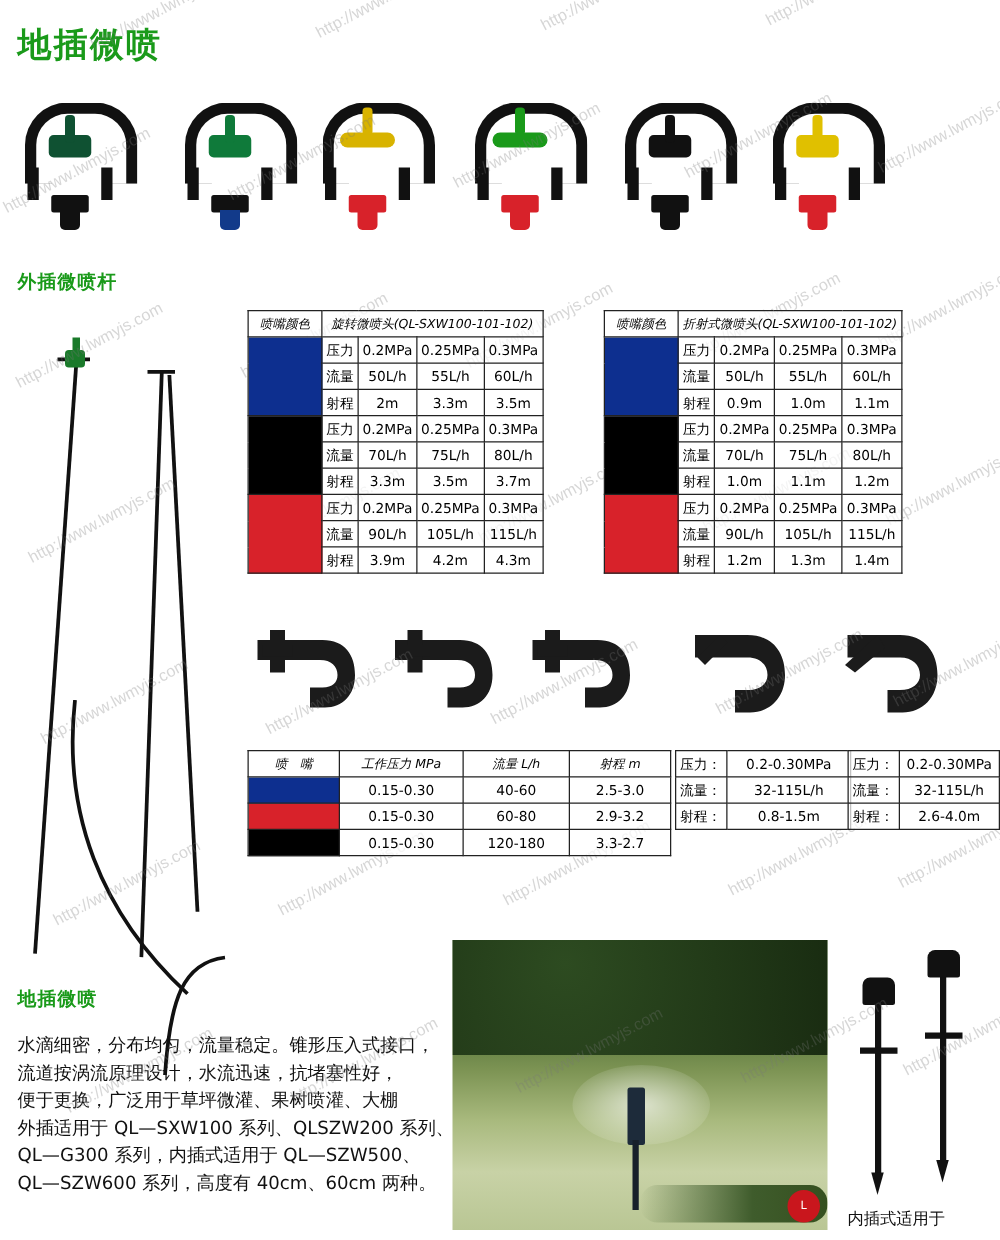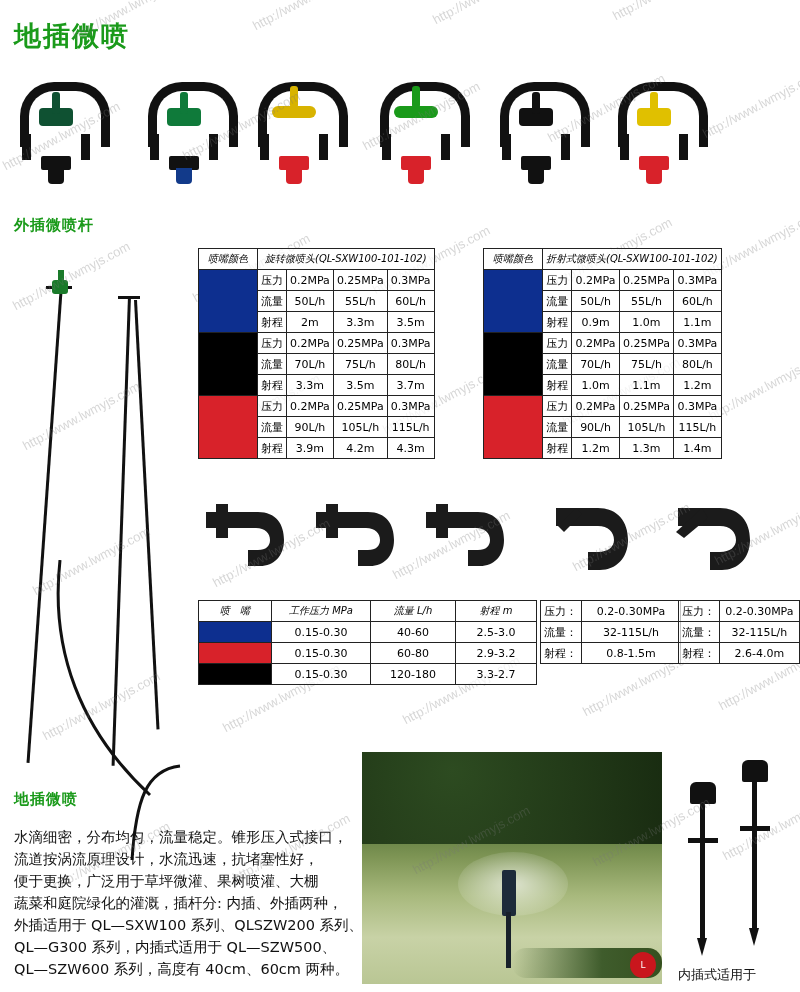--- a/index.html
+++ b/index.html
@@ -374,21 +374,20 @@
   </tr>
 </tbody>
   </table>
 
 <div class="subhead" style="left:14px;top:790px;">地插微喷</div>
 
 <div class="body-cn" style="left:14px;top:826px;">
   <div>水滴细密，分布均匀，流量稳定。锥形压入式接口，</div>
   <div>流道按涡流原理设计，水流迅速，抗堵塞性好，</div>
   <div>便于更换，广泛用于草坪微灌、果树喷灌、大棚</div>
-  <div>蔬菜和庭院绿化的灌溉，插杆分: 内插、外插两种，</div>
   <div>外插适用于 QL—SXW100 系列、QLSZW200 系列、</div>
   <div>QL—G300 系列，内插式适用于 QL—SZW500、</div>
   <div>QL—SZW600 系列，高度有 40cm、60cm 两种。</div>
 </div>
 
 <div class="photo" style="left:362px;top:752px;width:300px;height:232px;background:
    linear-gradient(to bottom,#3c5a2a 0%,#4c6c33 26%,#7d9454 45%,#a8b97d 62%,#c8d2a6 80%,#b9c694 100%);">
   <div style="position:absolute;left:0;top:0;width:300px;height:92px;background:
     radial-gradient(circle at 30% 20%, #2c4a20 0%, #1f3616 60%, #16280f 100%);opacity:.95;"></div>
   <div style="position:absolute;left:96px;top:100px;width:110px;height:64px;border-radius:50%;

